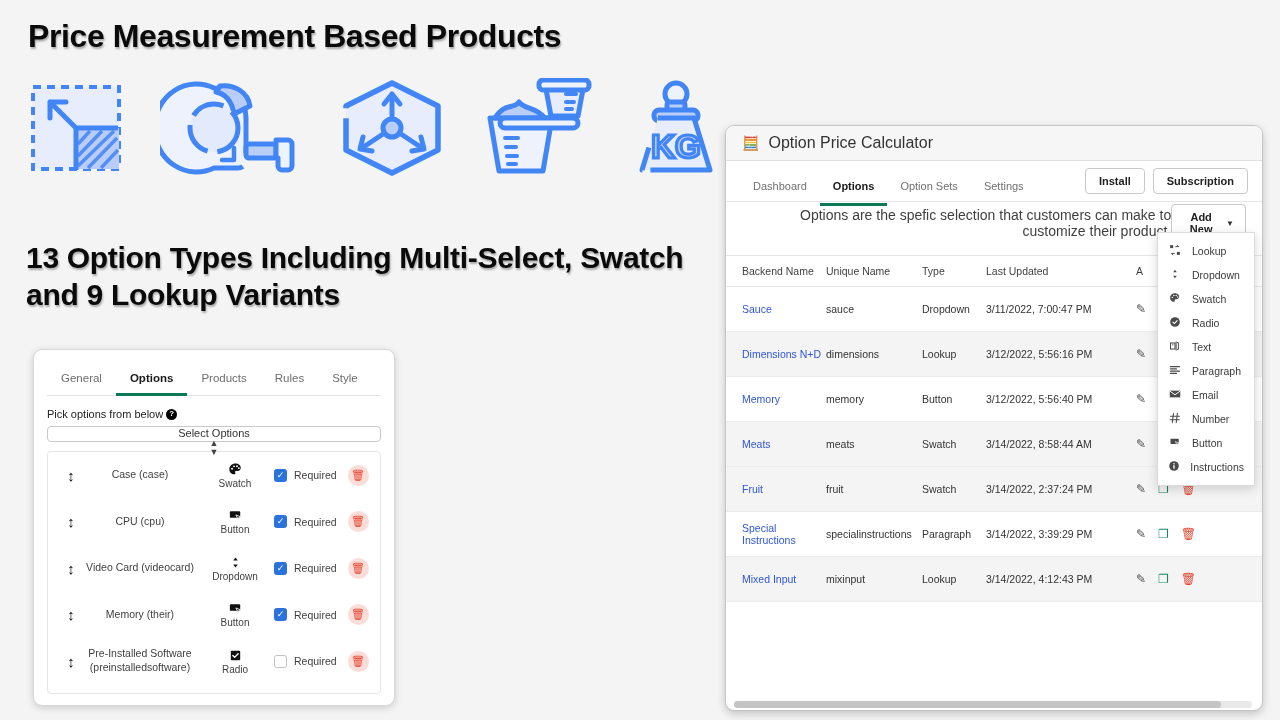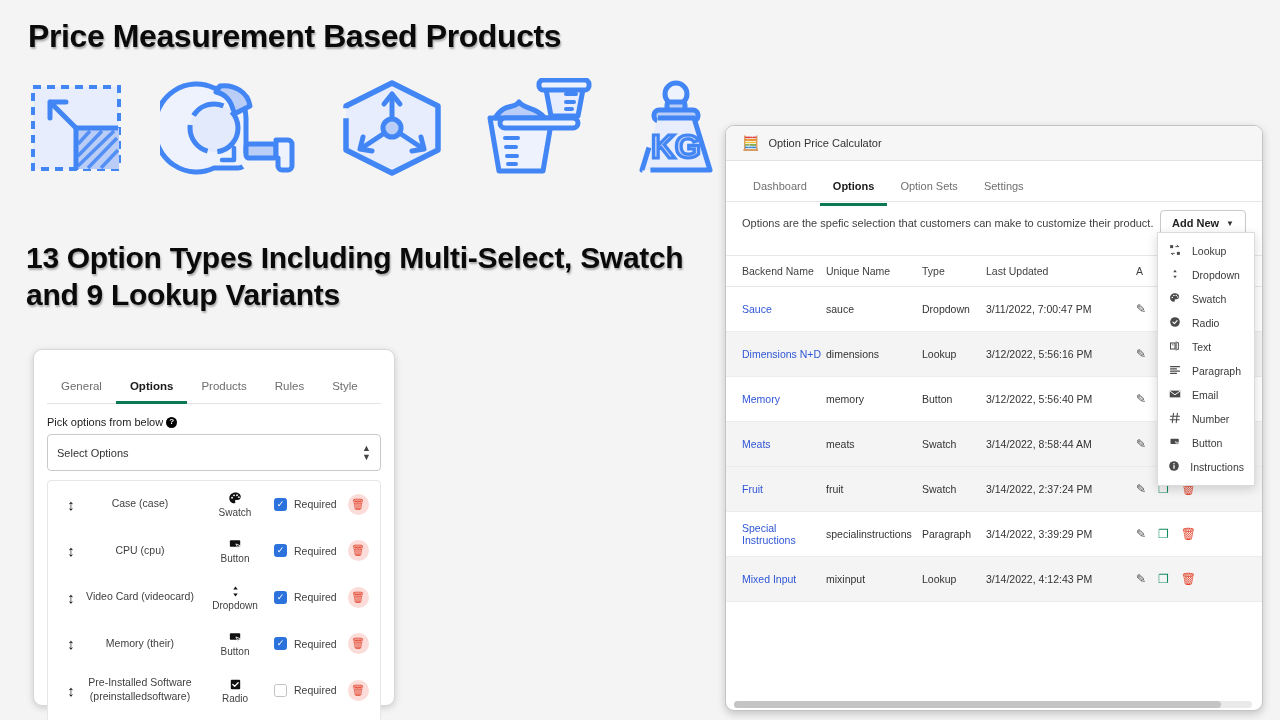--- a/index.html
+++ b/index.html
@@ -35,21 +35,21 @@
   }
 
   
   .left-card {
     position:absolute; left:33px; top:349px;
     width:362px; height:357px;
     background:#ffffff;
     border:1px solid #d8d8d8;
     border-radius:9px;
     box-shadow:0 2px 7px rgba(0,0,0,.16);
-    padding:12px 13px;
+    padding:4px 13px;
   }
   .lc-tabs {
     display:flex; gap:0px; align-items:flex-end;
     border-bottom:1px solid #e3e3e3;
     height:39px;
     margin-top:3px;
   }
   .lc-tab {
     font-size:11.5px; color:#6d6d6d;
     padding:0 14px 9px 14px;
@@ -63,25 +63,26 @@
     font-size:11px; color:#222; margin-top:12px;
     display:flex; align-items:center; gap:2px;
   }
   .help-dot {
     display:inline-flex; align-items:center; justify-content:center;
     width:11px; height:11px; border-radius:50%;
     background:#000; color:#fff; font-size:8px; font-weight:bold;
     line-height:1; margin-left:1px;
   }
   .lc-select {
-    margin-top:6px; height:37px;
+    margin-top:6px; height:16px;
     border:1px solid #c9c9c9; border-radius:4px;
     display:flex; align-items:center; justify-content:space-between;
     padding:0 9px; font-size:11px; color:#333; background:#fff;
     cursor:pointer;
+    flex-direction:column;
   }
   .spin { font-size:9px; color:#444; line-height:1; letter-spacing:0; }
 
   .lc-list {
     margin-top:9px;
     border:1px solid #e6e6e6; border-radius:4px;
     height:243px; overflow:hidden; background:#fff;
   }
   .lc-row {
     display:flex; align-items:center;
@@ -115,21 +116,21 @@
     border-radius:9px;
     box-shadow:0 3px 9px rgba(0,0,0,.20);
     overflow:hidden;
   }
   .rw-titlebar {
     height:35px; background:#f6f6f6;
     border-bottom:1px solid #e2e2e2;
     display:flex; align-items:center; gap:9px; padding:0 16px;
   }
   .rw-appicon { font-size:14px; line-height:1; }
-  .rw-title { font-size:11px; color:#333; }
+  .rw-title { font-size:16px; color:#333; }
 
   .rw-tabbar {
     height:41px; display:flex; align-items:center;
     border-bottom:1px solid #e6e6e6; padding:0 14px;
     position:relative;
   }
   .rw-tab {
     font-size:11px; color:#707070; padding:11px 13px 11px 13px;
     cursor:pointer; border-bottom:3px solid transparent; margin-bottom:-12px;
     white-space:nowrap;
@@ -139,21 +140,21 @@
   .rw-btn {
     border:1px solid #c9c9c9; border-radius:4px; background:#fff;
     font-size:11px; font-weight:bold; color:#222;
     padding:6px 13px; cursor:pointer; white-space:nowrap;
   }
 
   .rw-subbar {
     height:42px; display:flex; align-items:center; padding:0 16px;
     position:relative;
   }
-  .rw-subtext { font-size:11px; color:#3f3f3f;text-align:right; }
+  .rw-subtext { font-size:14px; color:#3f3f3f;text-align:right; }
   .addnew-btn {
     margin-left:auto;
     border:1px solid #c9c9c9; border-radius:4px; background:#fff;
     font-size:11px; font-weight:bold; color:#222;
     padding:6px 11px; cursor:pointer;
     display:flex; align-items:center; gap:7px;
   }
   .caret { font-size:8px; color:#333; }
 
   .rw-search-wrap { padding:0 16px; }
@@ -430,20 +431,24 @@
   <div class="rw-titlebar">
     <span class="rw-appicon">🧮</span>
     <span class="rw-title">Option Price Calculator</span>
   </div>
 
   <div class="rw-tabbar">
     <div class="rw-tab">Dashboard</div>
     <div class="rw-tab active">Options</div>
     <div class="rw-tab">Option Sets</div>
     <div class="rw-tab">Settings</div>
+    <div class="rw-btns">
+      <button class="rw-btn">Install</button>
+      <button class="rw-btn">Subscription</button>
+    </div>
   </div>
 
   <div class="rw-subbar">
     <span class="rw-subtext">Options are the spefic selection that customers can make to customize their product.</span>
     <button class="addnew-btn">
       <span>Add New</span>
       <span class="caret">▼</span>
     </button>
   </div>
 

